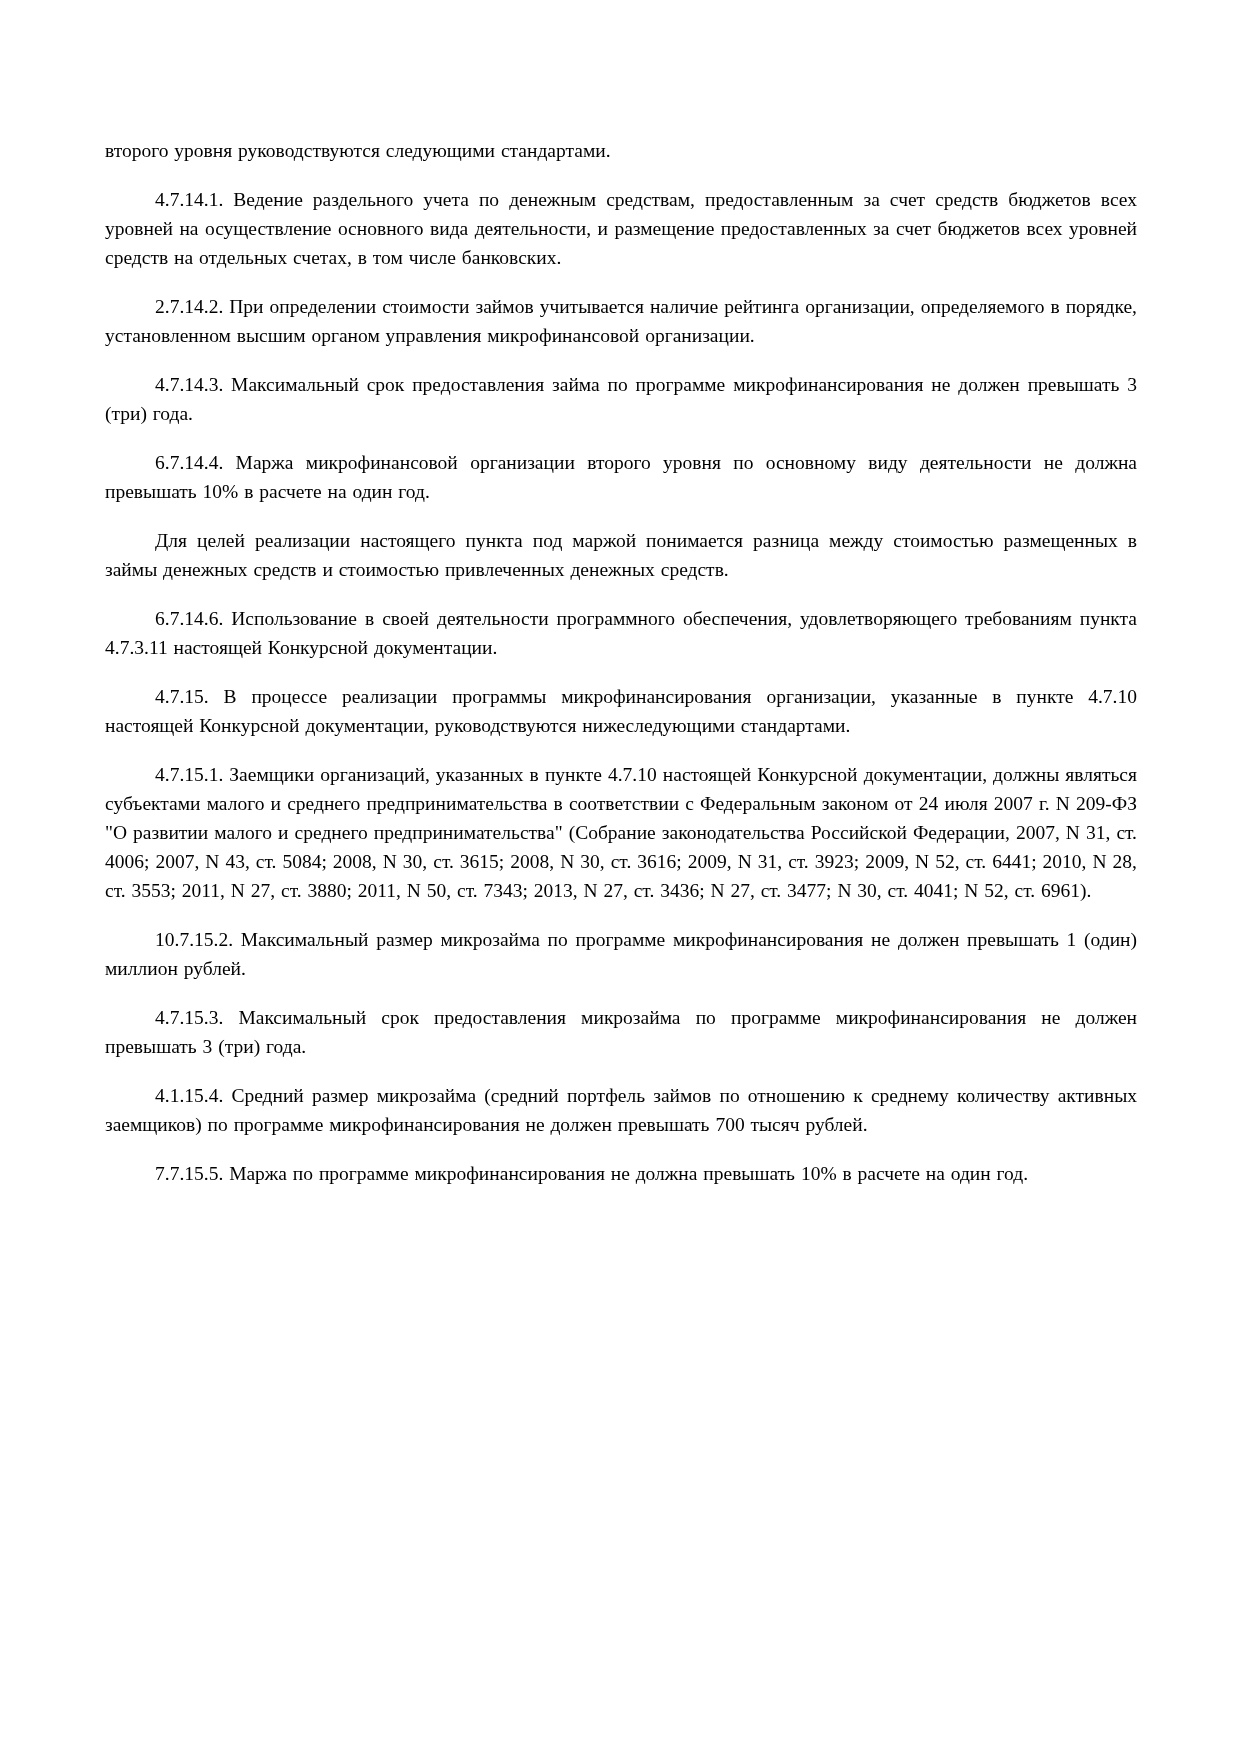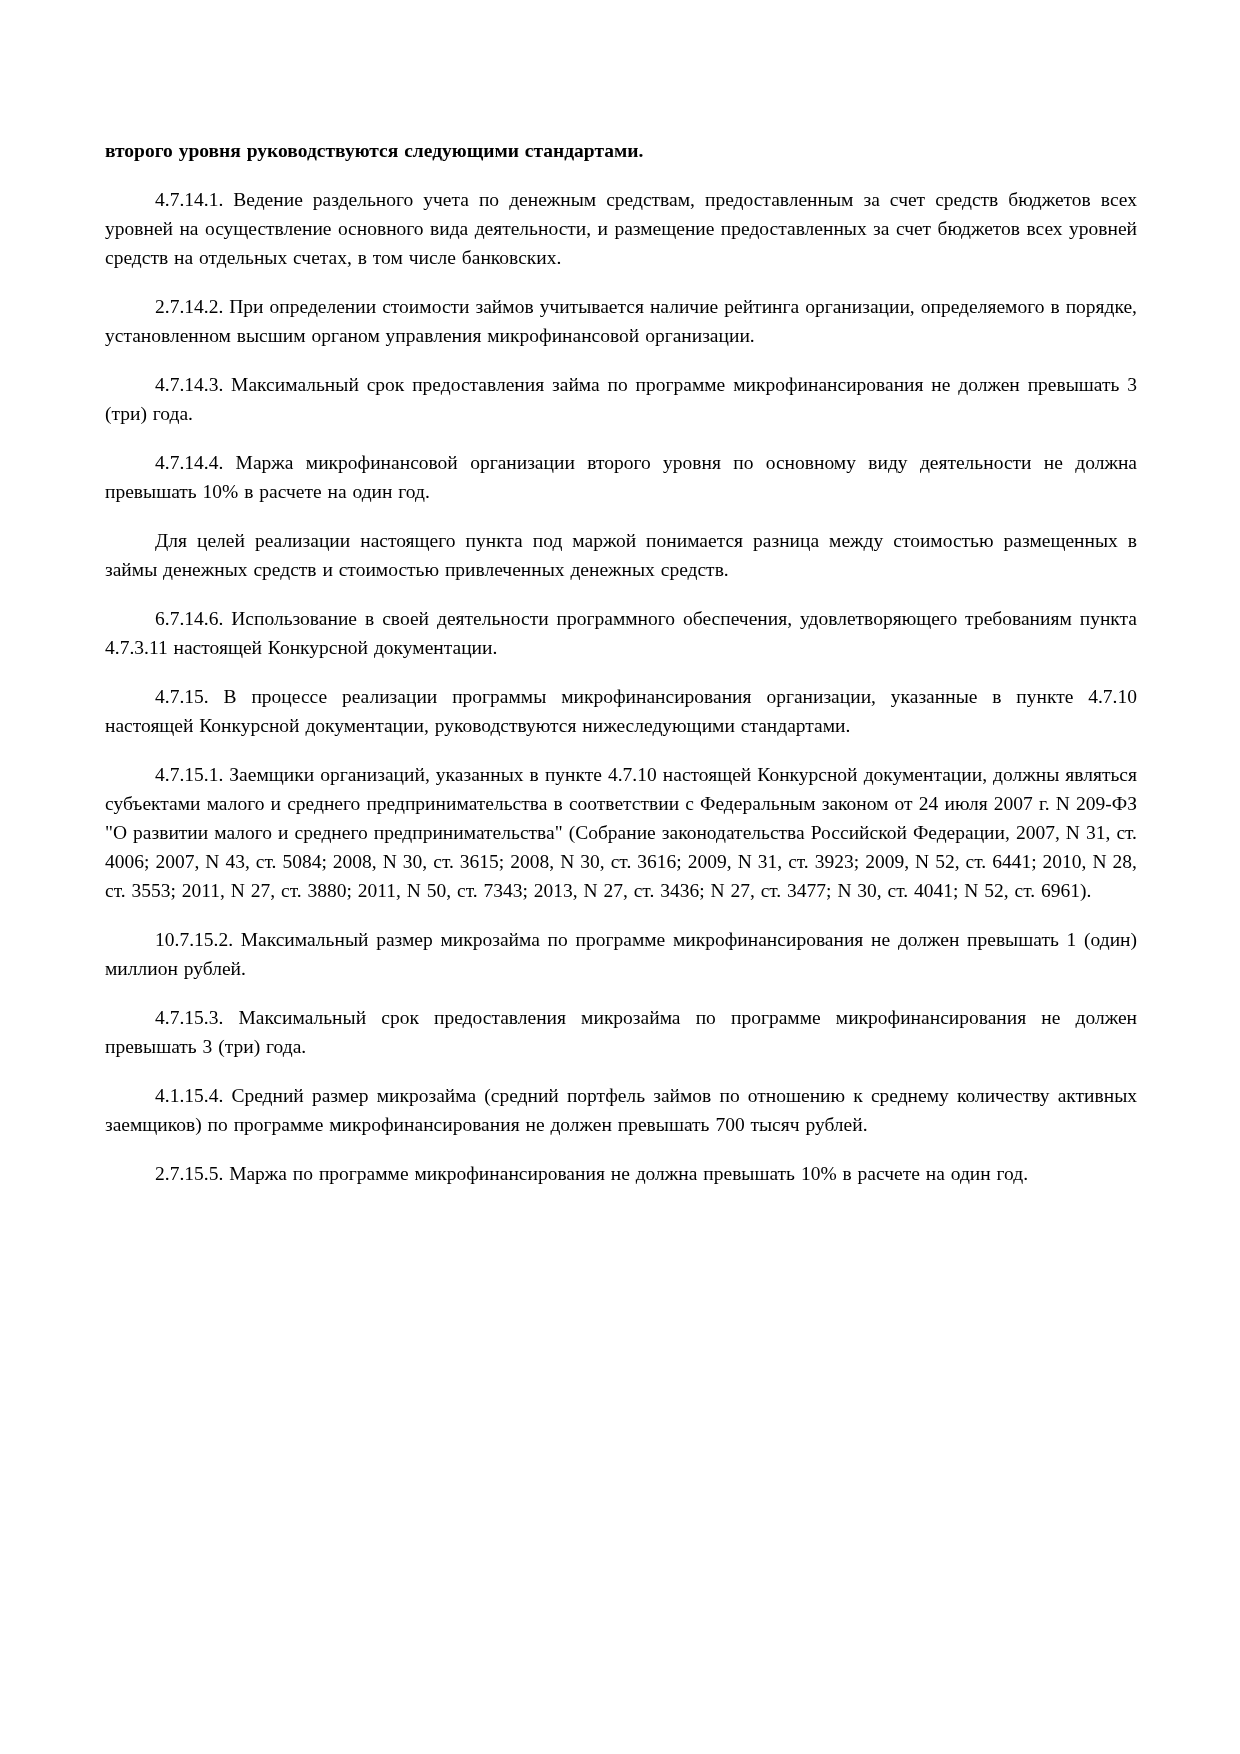--- a/index.html
+++ b/index.html
@@ -24,33 +24,32 @@
   .page p {
     margin: 0 0 20px 0;
     font-size: 19.5px;
     line-height: 29px;
     text-align: justify;
     text-indent: 50px;
     word-spacing: 1px;
   }
   .page p.no-indent {
     text-indent: 0;
-    font-weight: bold;
   }
 </style>
 </head>
 <body>
 
 <div class="page">
   <p class="no-indent">второго уровня руководствуются следующими стандартами.</p>
   <p>4.7.14.1. Ведение раздельного учета по денежным средствам, предоставленным за счет средств бюджетов всех уровней на осуществление основного вида деятельности, и размещение предоставленных за счет бюджетов всех уровней средств на отдельных счетах, в том числе банковских.</p>
   <p>2.7.14.2. При определении стоимости займов учитывается наличие рейтинга организации, определяемого в порядке, установленном высшим органом управления микрофинансовой организации.</p>
   <p>4.7.14.3. Максимальный срок предоставления займа по программе микрофинансирования не должен превышать 3 (три) года.</p>
-  <p>4.7.14.4. Маржа микрофинансовой организации второго уровня по основному виду деятельности не должна превышать 10% в расчете на один год.</p>
+  <p>6.7.14.4. Маржа микрофинансовой организации второго уровня по основному виду деятельности не должна превышать 10% в расчете на один год.</p>
   <p>Для целей реализации настоящего пункта под маржой понимается разница между стоимостью размещенных в займы денежных средств и стоимостью привлеченных денежных средств.</p>
   <p>6.7.14.6. Использование в своей деятельности программного обеспечения, удовлетворяющего требованиям пункта 4.7.3.11 настоящей Конкурсной документации.</p>
   <p>4.7.15. В процессе реализации программы микрофинансирования организации, указанные в пункте 4.7.10 настоящей Конкурсной документации, руководствуются нижеследующими стандартами.</p>
   <p>4.7.15.1. Заемщики организаций, указанных в пункте 4.7.10 настоящей Конкурсной документации, должны являться субъектами малого и среднего предпринимательства в соответствии с Федеральным законом от 24 июля 2007 г. N 209-ФЗ "О развитии малого и среднего предпринимательства" (Собрание законодательства Российской Федерации, 2007, N 31, ст. 4006; 2007, N 43, ст. 5084; 2008, N 30, ст. 3615; 2008, N 30, ст. 3616; 2009, N 31, ст. 3923; 2009, N 52, ст. 6441; 2010, N 28, ст. 3553; 2011, N 27, ст. 3880; 2011, N 50, ст. 7343; 2013, N 27, ст. 3436; N 27, ст. 3477; N 30, ст. 4041; N 52, ст. 6961).</p>
   <p>10.7.15.2. Максимальный размер микрозайма по программе микрофинансирования не должен превышать 1 (один) миллион рублей.</p>
   <p>4.7.15.3. Максимальный срок предоставления микрозайма по программе микрофинансирования не должен превышать 3 (три) года.</p>
   <p>4.1.15.4. Средний размер микрозайма (средний портфель займов по отношению к среднему количеству активных заемщиков) по программе микрофинансирования не должен превышать 700 тысяч рублей.</p>
-  <p>2.7.15.5. Маржа по программе микрофинансирования не должна превышать 10% в расчете на один год.</p>
+  <p>7.7.15.5. Маржа по программе микрофинансирования не должна превышать 10% в расчете на один год.</p>
 </div>
 
 </body></html>

